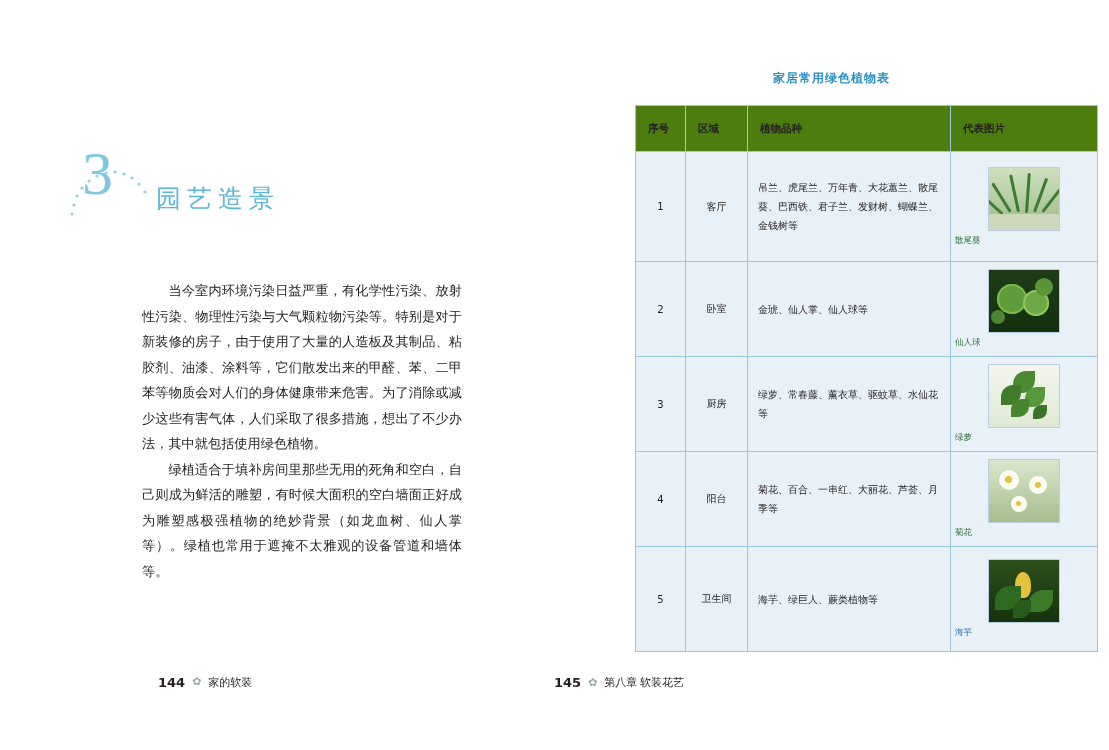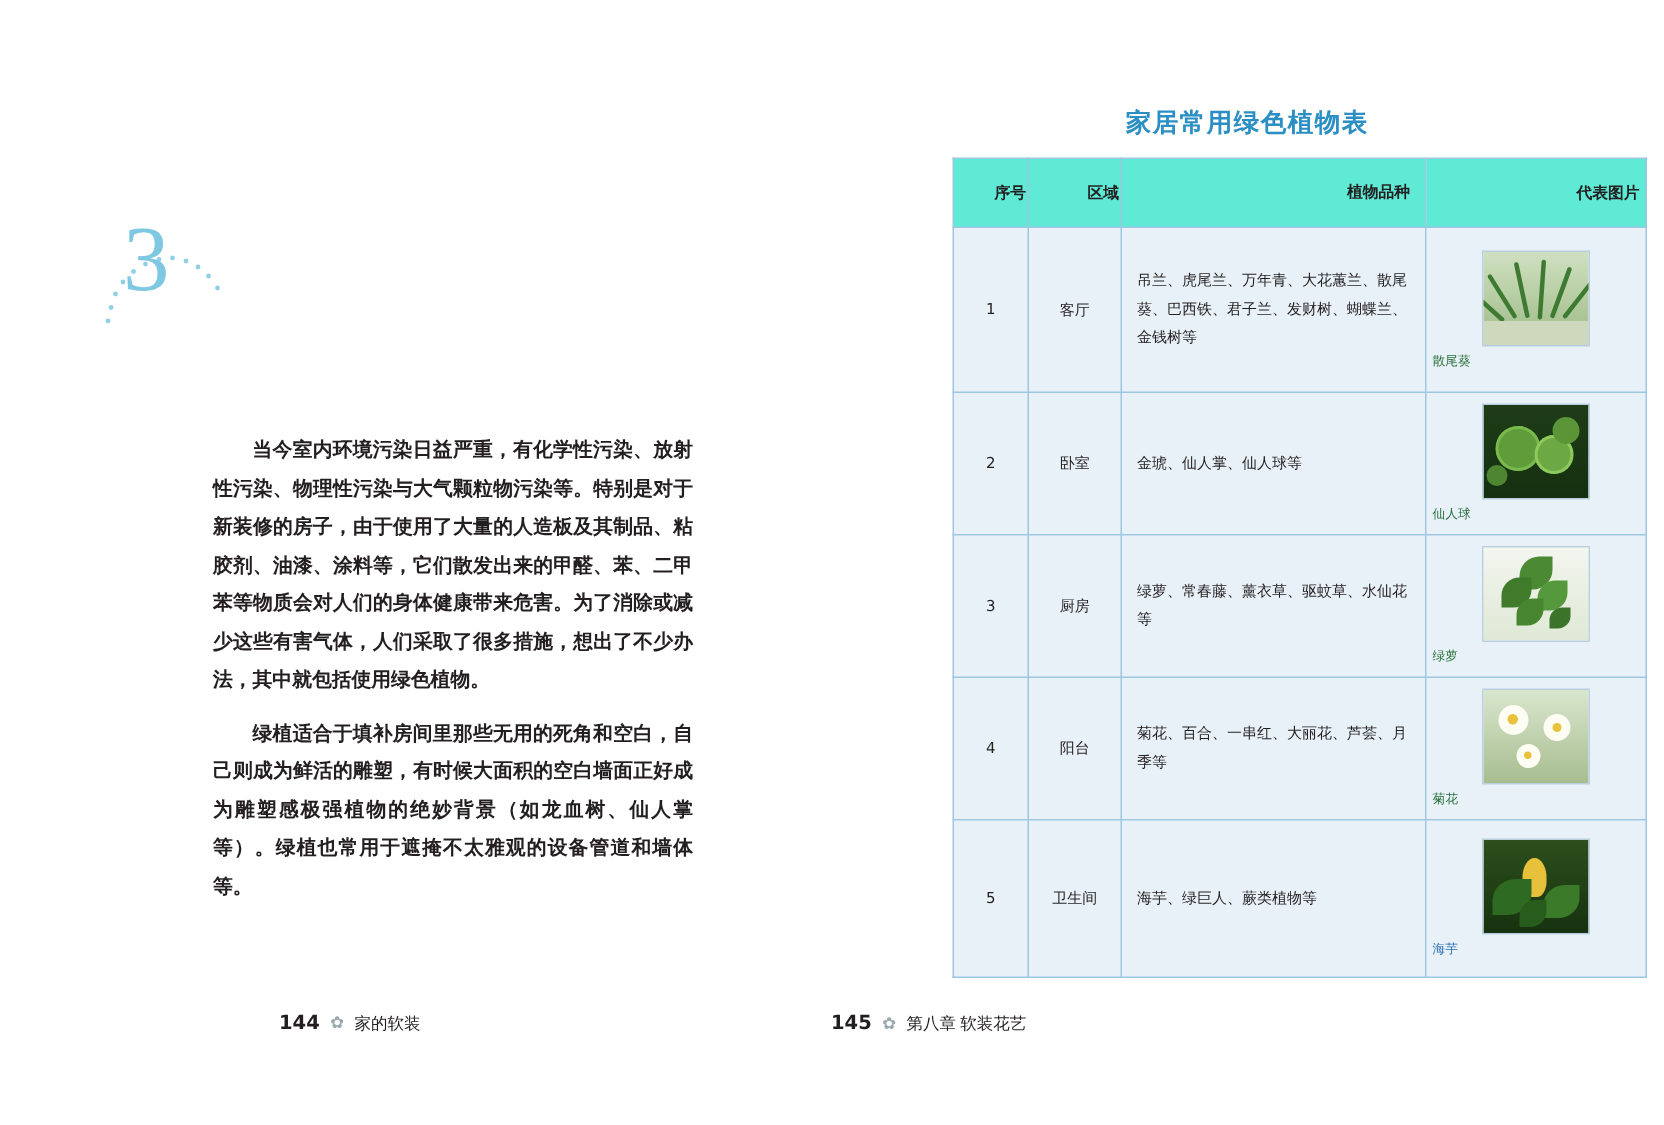--- a/index.html
+++ b/index.html
@@ -66,32 +66,30 @@
     left: 142px;
     top: 278px;
     width: 320px;
     font-size: 13.2px;
     line-height: 25.5px;
     color: #231f20;
     text-align: justify;
     font-family: "DejaVu Sans", sans-serif;
   }
   .body-text p {
-    margin: 10px 0 0 0;
+    margin: 0 0 0 0;
     text-indent: 2em;
-    font-weight: bold;
   }
   .footer-left {
     position: absolute;
     left: 158px;
     bottom: 60px;
     display: flex;
     align-items: flex-start;
     gap: 7px;
-    margin-left: 28px;
   }
   .folio {
     font-size: 13px;
     font-weight: bold;
     color: #231f20;
     font-family: "DejaVu Sans", sans-serif;
   }
   .folio-orn {
     color: #9aa7ae;
     font-size: 11px;
@@ -107,45 +105,45 @@
     position: absolute;
     left: 554px; top: 0;
     width: 555px;
     height: 750px;
   }
   .table-title {
     position: absolute;
     left: 0; right: 0;
     top: 70px;
     text-align: center;
-    font-size: 17px;
+    font-size: 12px;
     font-weight: bold;
     color: #2b8fc4;
     font-family: "DejaVu Sans", sans-serif;
     letter-spacing: 1px;
   }
   table.plants {
     position: absolute;
     left: 81px;
     top: 105px;
     width: 394px;
     border-collapse: collapse;
     table-layout: fixed;
   }
   table.plants th, table.plants td {
     border: 1px solid #9dc6e0;
     font-family: "DejaVu Sans", sans-serif;
     color: #231f20;
   }
   table.plants th {
-    background: #5eead4;
+    background: #4d7c0f;
     font-size: 10.5px;
     font-weight: bold;
     height: 29px;
-    text-align: right;
+    text-align: left;
     padding-left: 12px;
   }
   table.plants td {
     background: #e8f1f8;
     font-size: 10px;
     vertical-align: middle;
   }
   .col-no { width: 36px; text-align: center; }
   .col-area { width: 48px; text-align: center; }
   .col-kind { width: 180px; padding: 8px 10px; line-height: 19px; }
@@ -220,20 +218,21 @@
           <circle cx="49" cy="20" r="1.6"></circle>
           <circle cx="58" cy="22" r="1.6"></circle>
           <circle cx="66" cy="26" r="1.6"></circle>
           <circle cx="73" cy="32" r="1.6"></circle>
           <circle cx="79" cy="40" r="1.6"></circle>
         </g>
       </svg>
       <div class="chapter-num">3</div>
     </div>
 
+    <div class="chapter-title">园艺造景</div>
 
     <div class="body-text">
       <p>当今室内环境污染日益严重，有化学性污染、放射性污染、物理性污染与大气颗粒物污染等。特别是对于新装修的房子，由于使用了大量的人造板及其制品、粘胶剂、油漆、涂料等，它们散发出来的甲醛、苯、二甲苯等物质会对人们的身体健康带来危害。为了消除或减少这些有害气体，人们采取了很多措施，想出了不少办法，其中就包括使用绿色植物。</p>
       <p>绿植适合于填补房间里那些无用的死角和空白，自己则成为鲜活的雕塑，有时候大面积的空白墙面正好成为雕塑感极强植物的绝妙背景（如龙血树、仙人掌等）。绿植也常用于遮掩不太雅观的设备管道和墙体等。</p>
     </div>
 
     <div class="footer-left">
       <span class="folio">144</span>
       <span class="folio-orn">✿</span>
       <span class="footer-text">家的软装</span>

